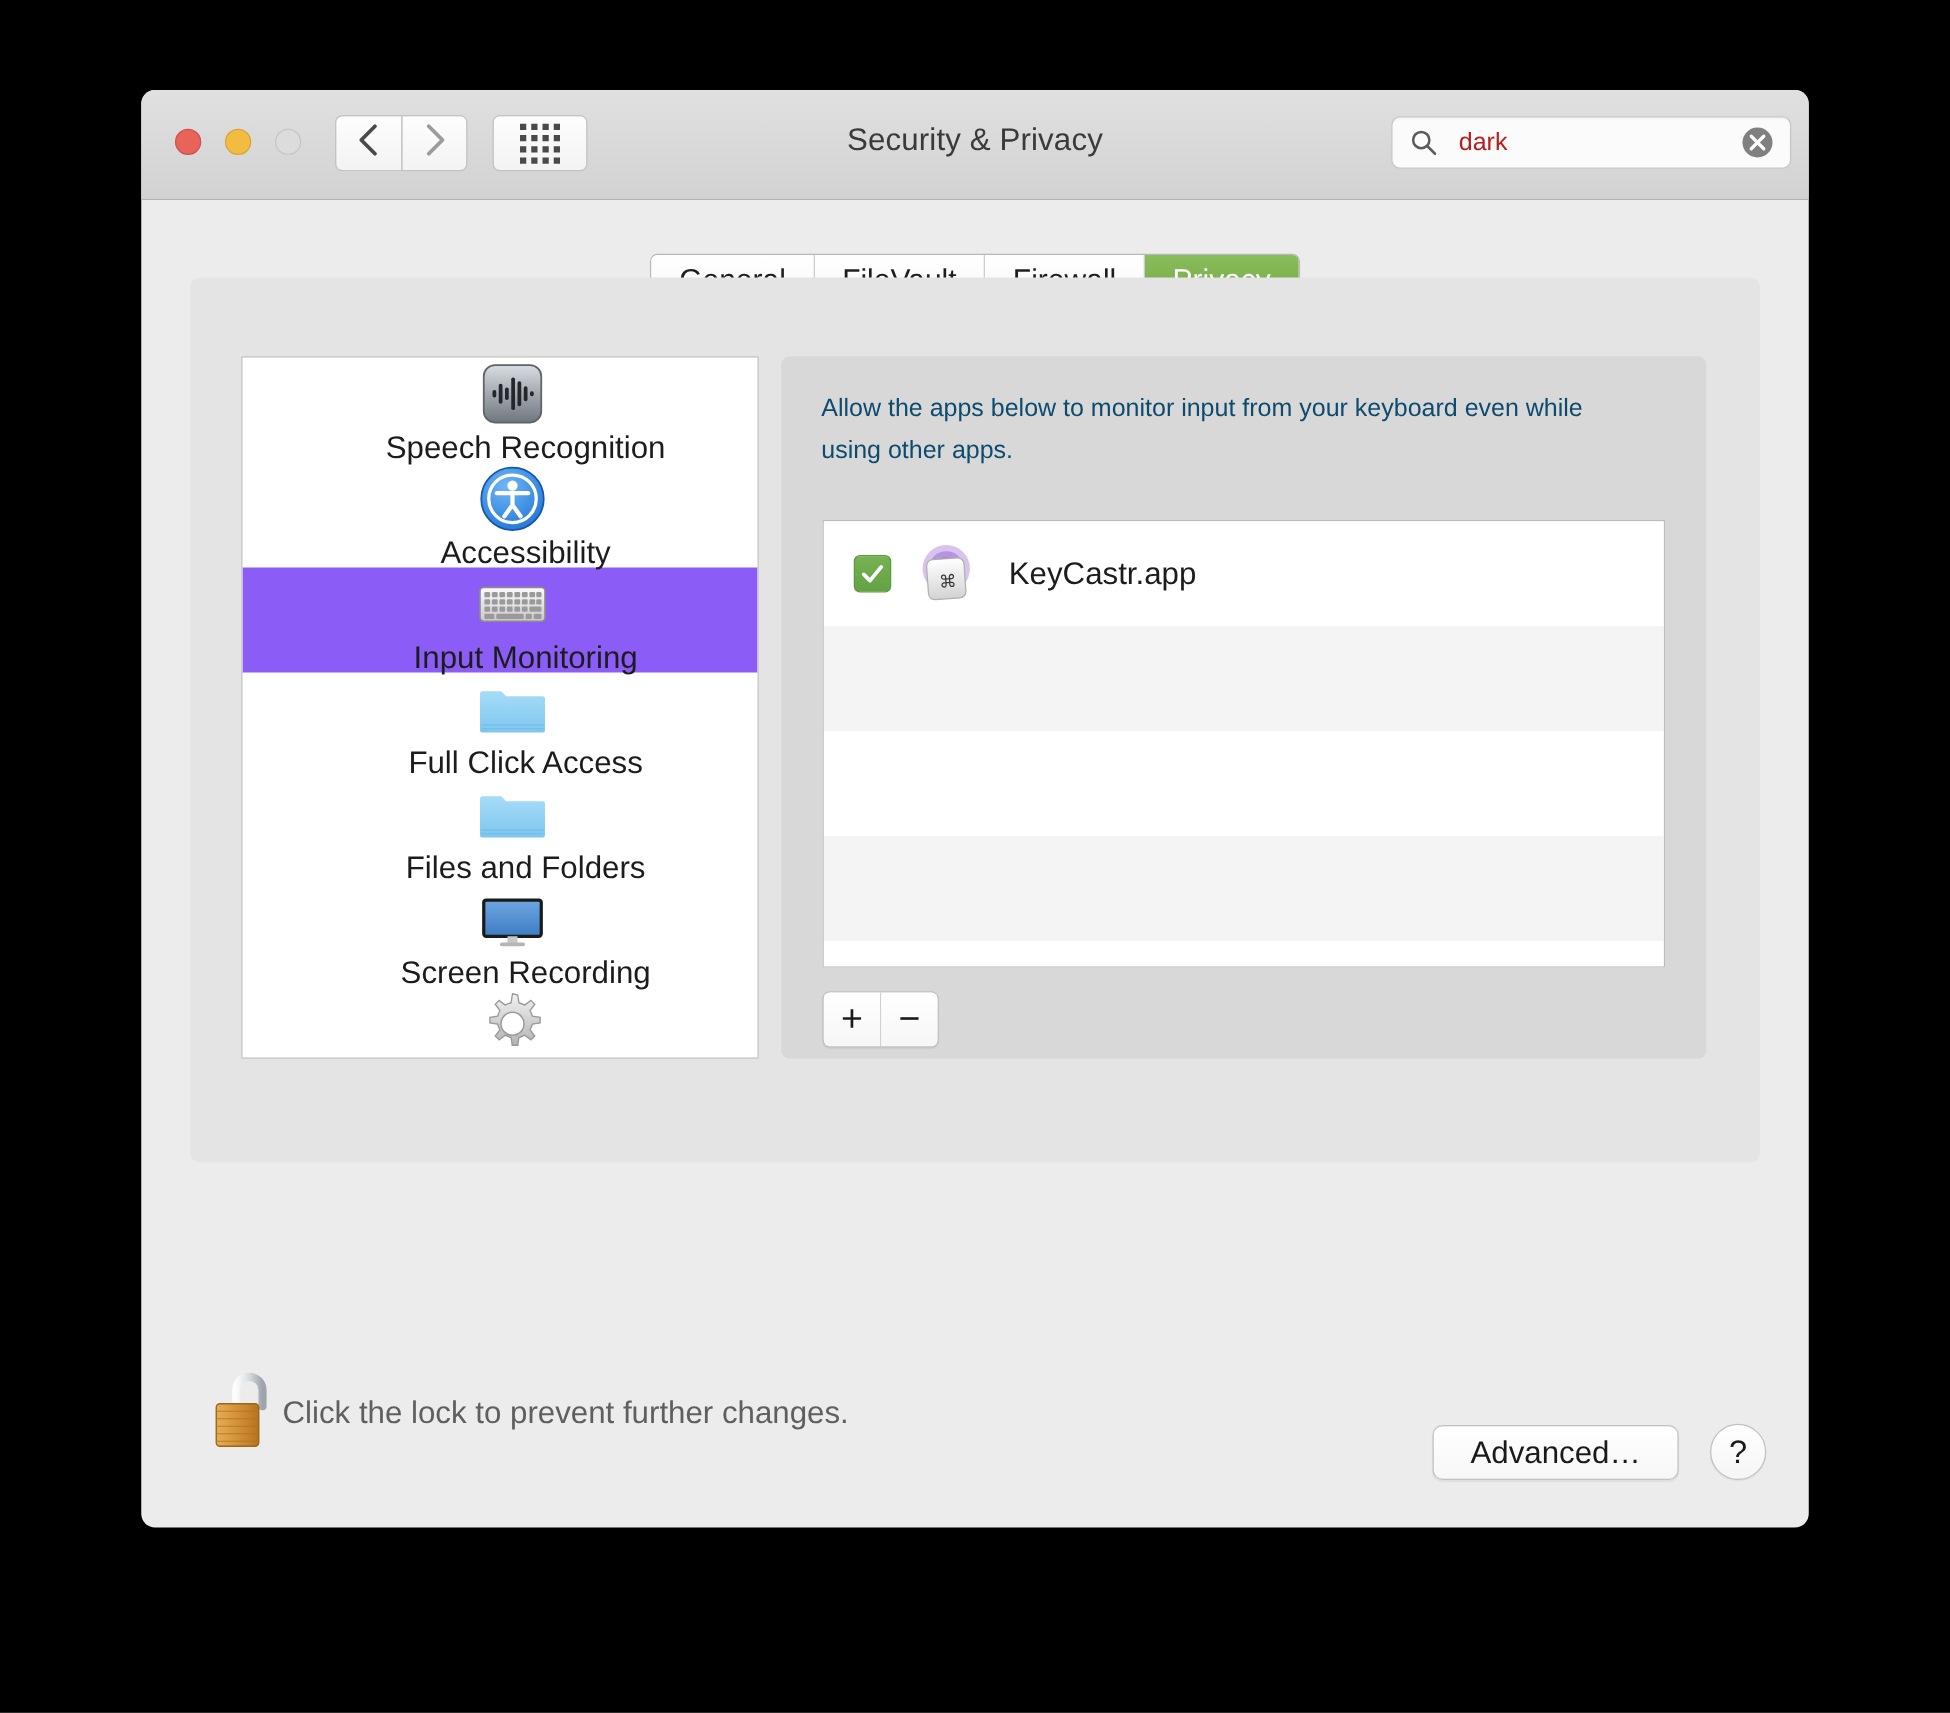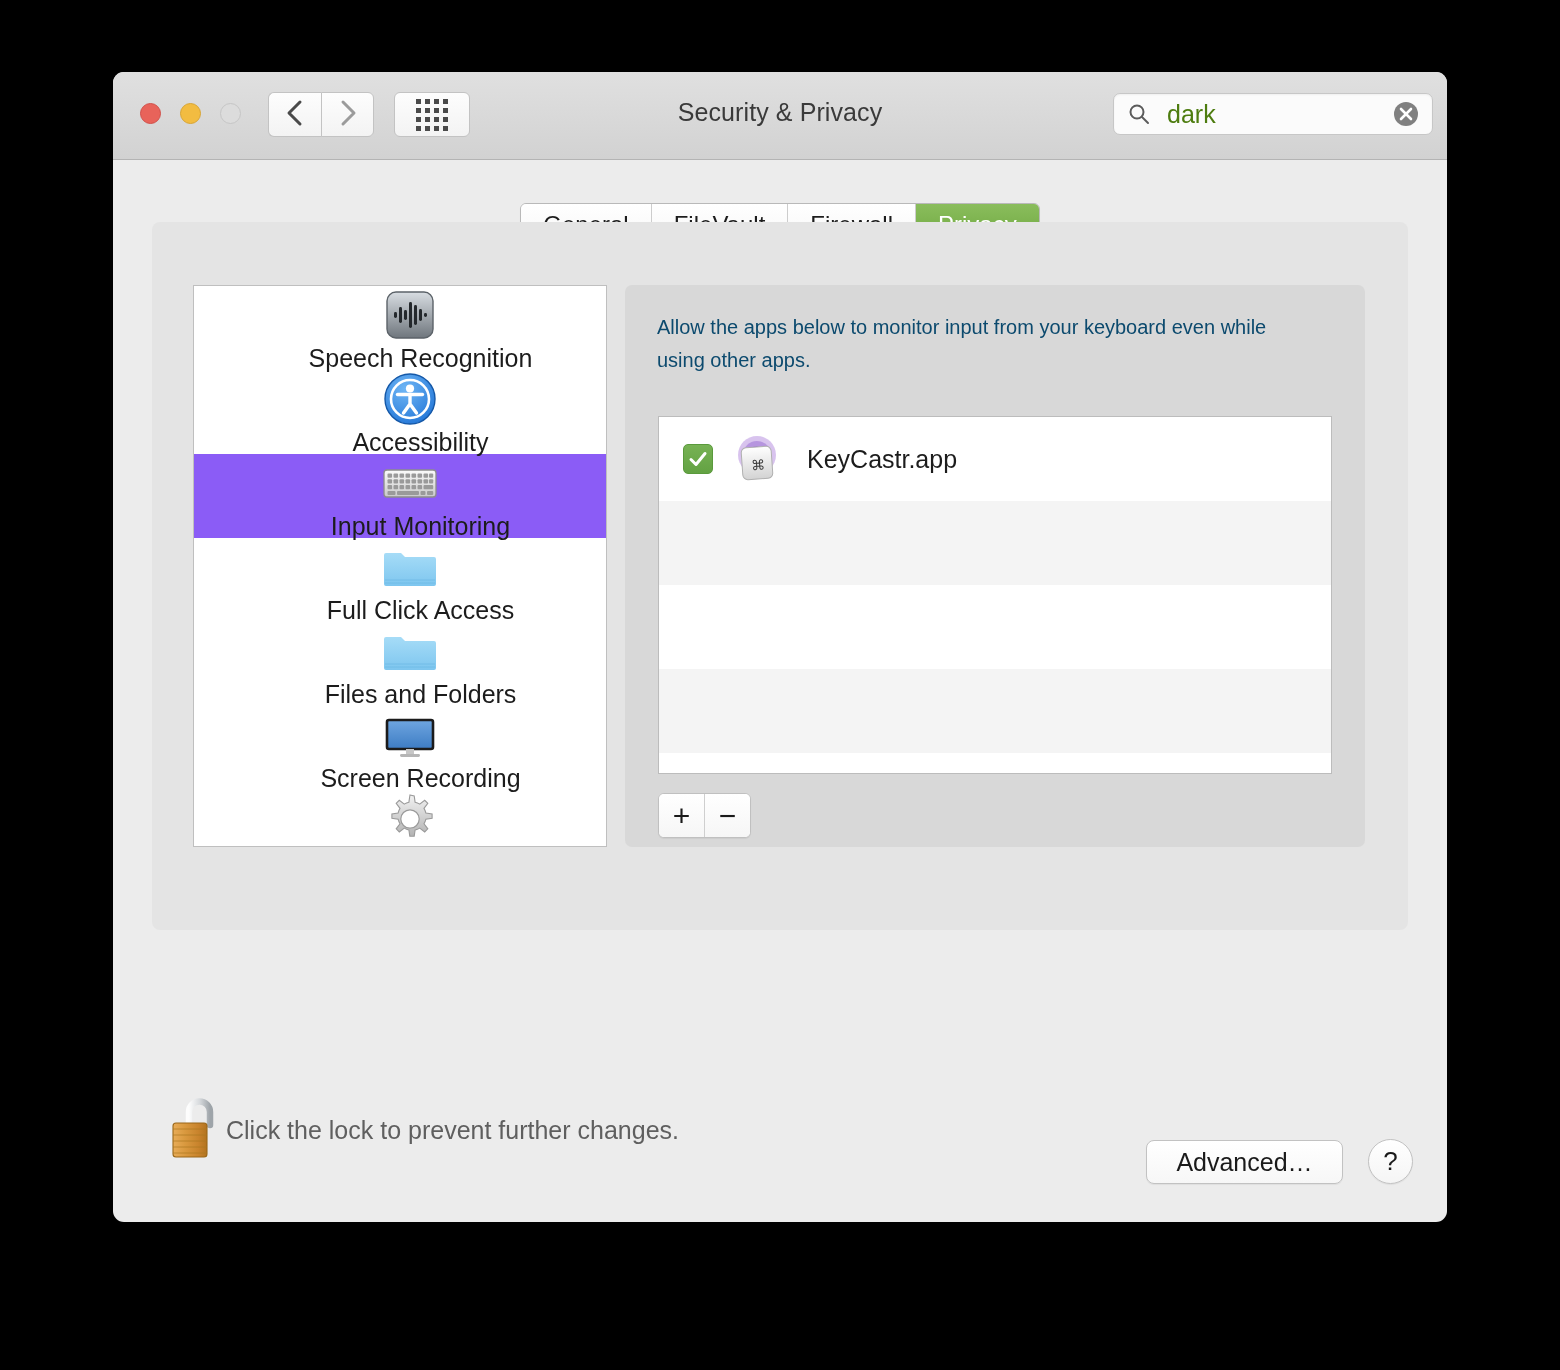--- a/index.html
+++ b/index.html
@@ -125,22 +125,22 @@
     border: 1px solid #c7c7c7;
     border-radius: 7px;
     box-sizing: border-box;
     display: flex;
     align-items: center;
     box-shadow: inset 0 1px 2px rgba(0,0,0,0.05);
   }
   .search-icon { margin-left: 13px; display: flex; }
   .search-val {
     margin-left: 16px;
-    font-size: 25px;
-    color: #4d7c0f;
+    font-size: 20px;
+    color: #b91c1c;
     flex: 1;
   }
   .clear-icon { margin-right: 12px; display: flex; }
 
   
   .tabbar {
     position: absolute;
     top: 131px;
     left: 0; right: 0;
     display: flex;

